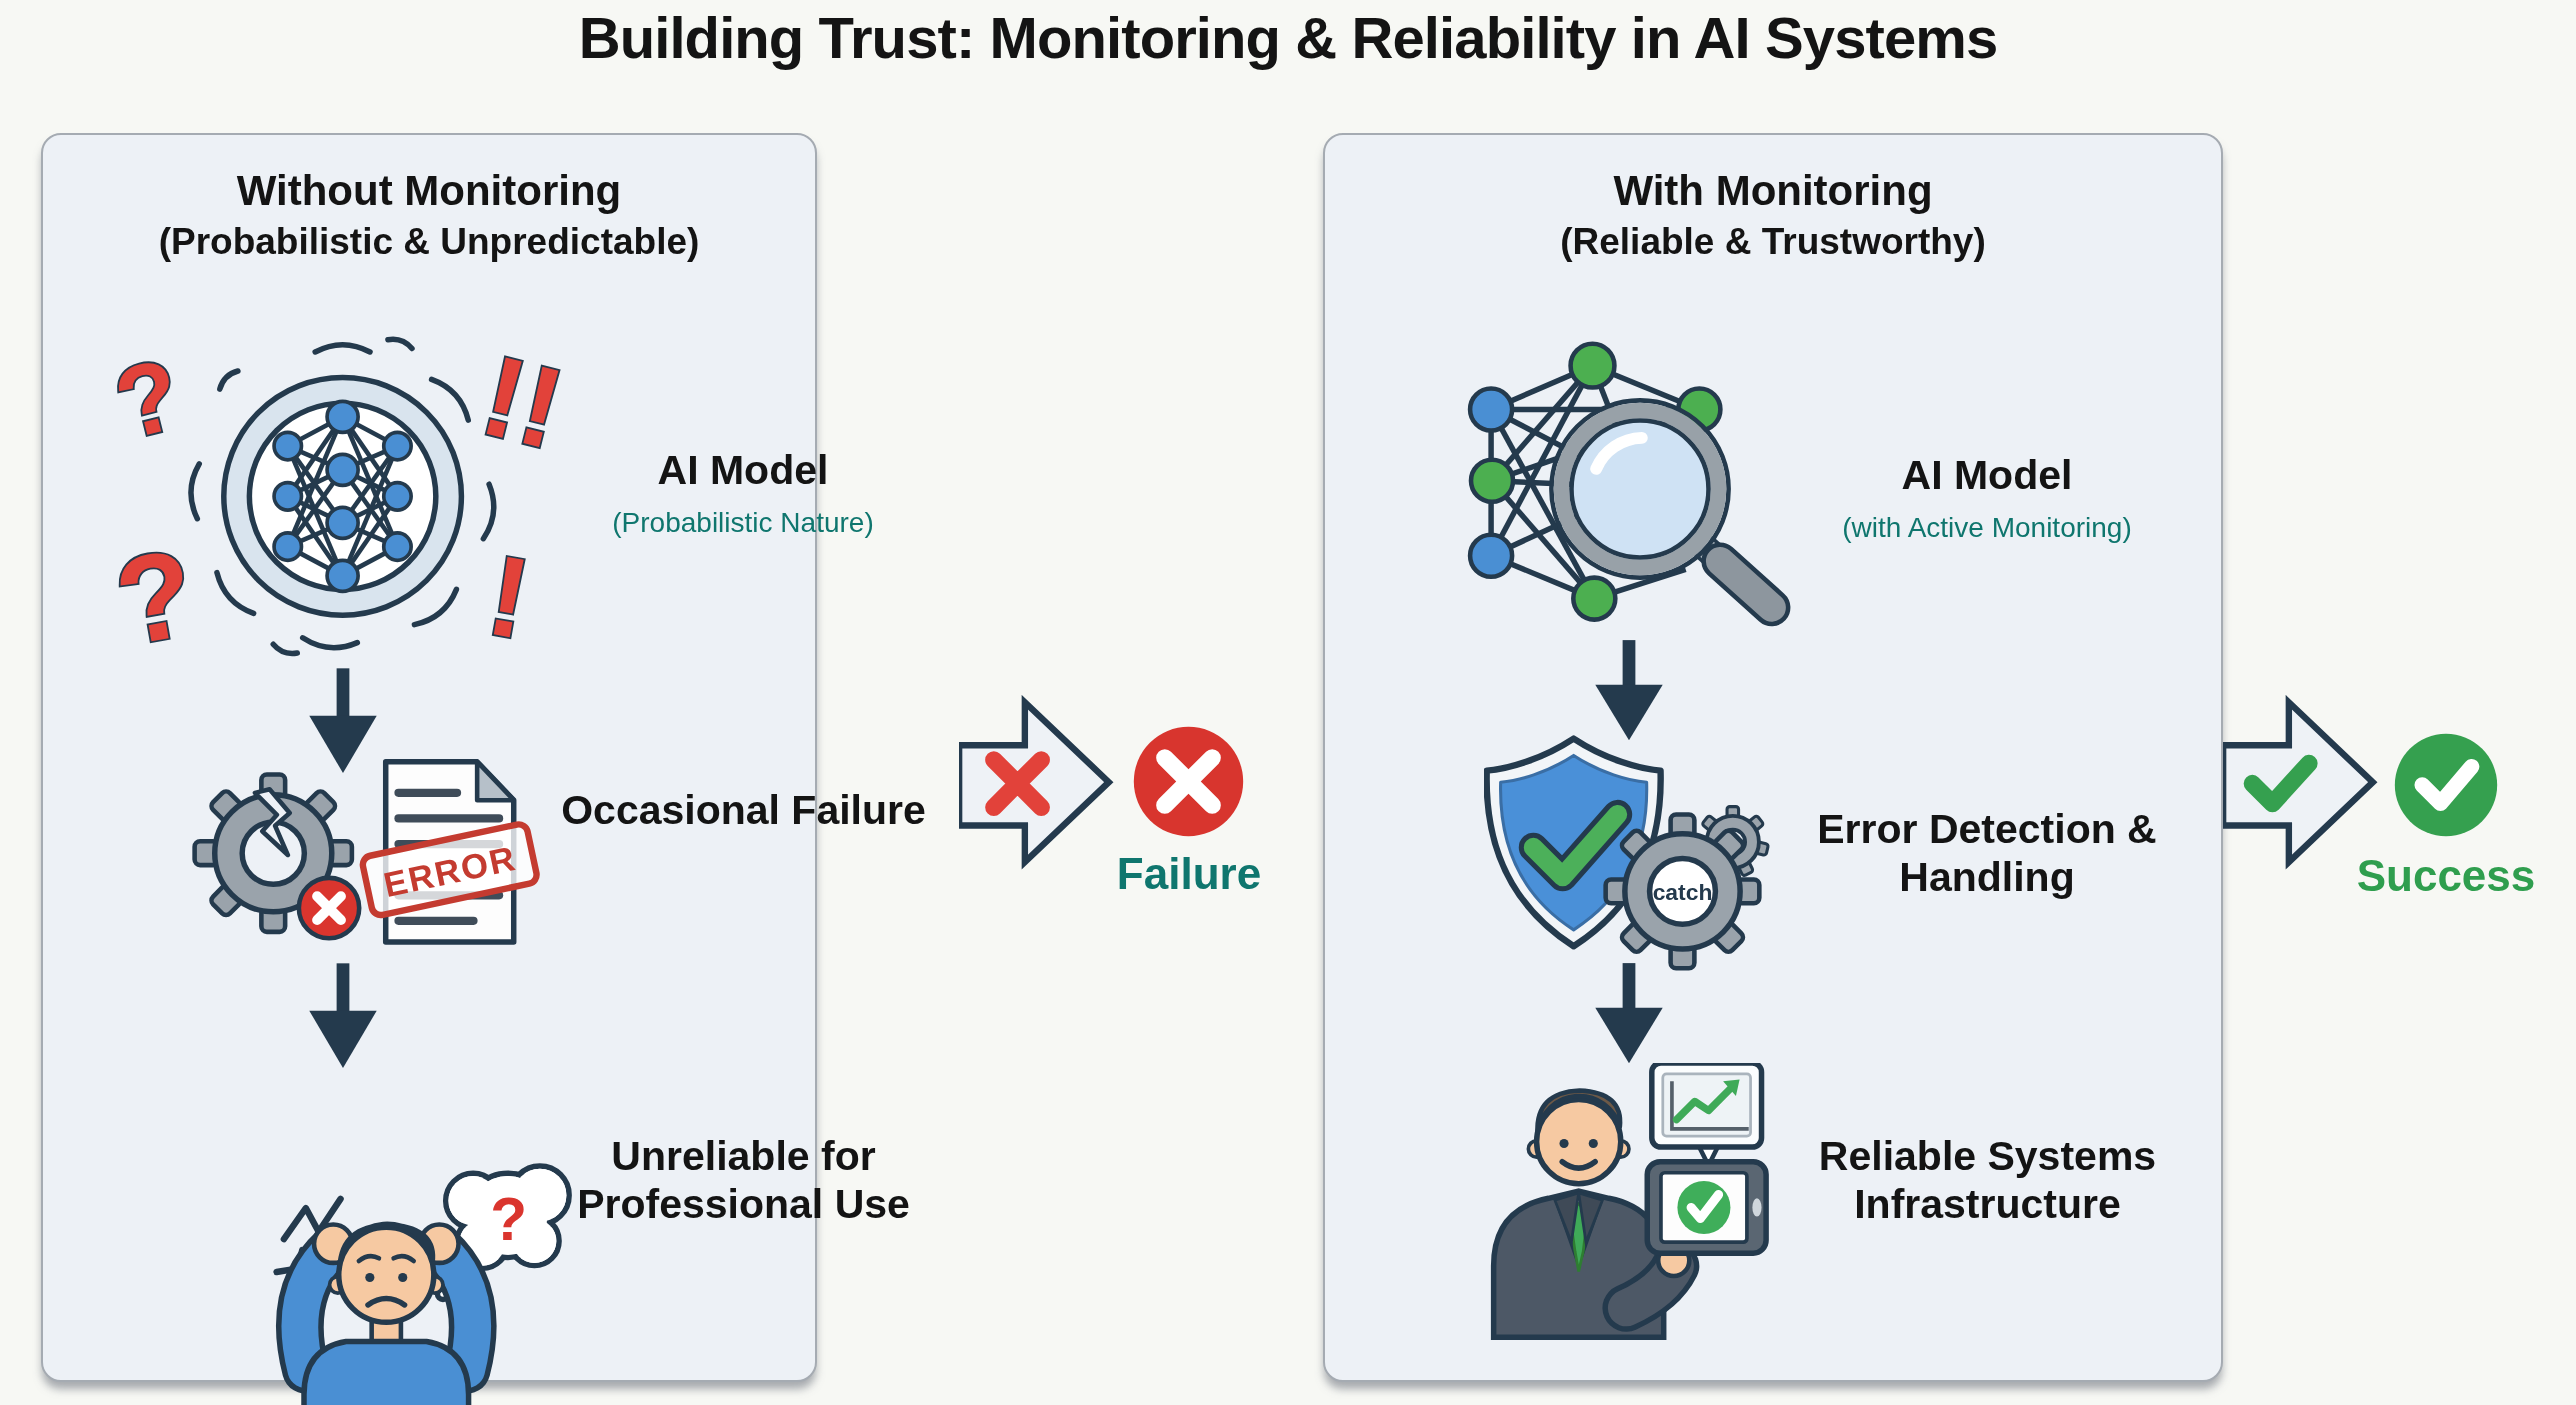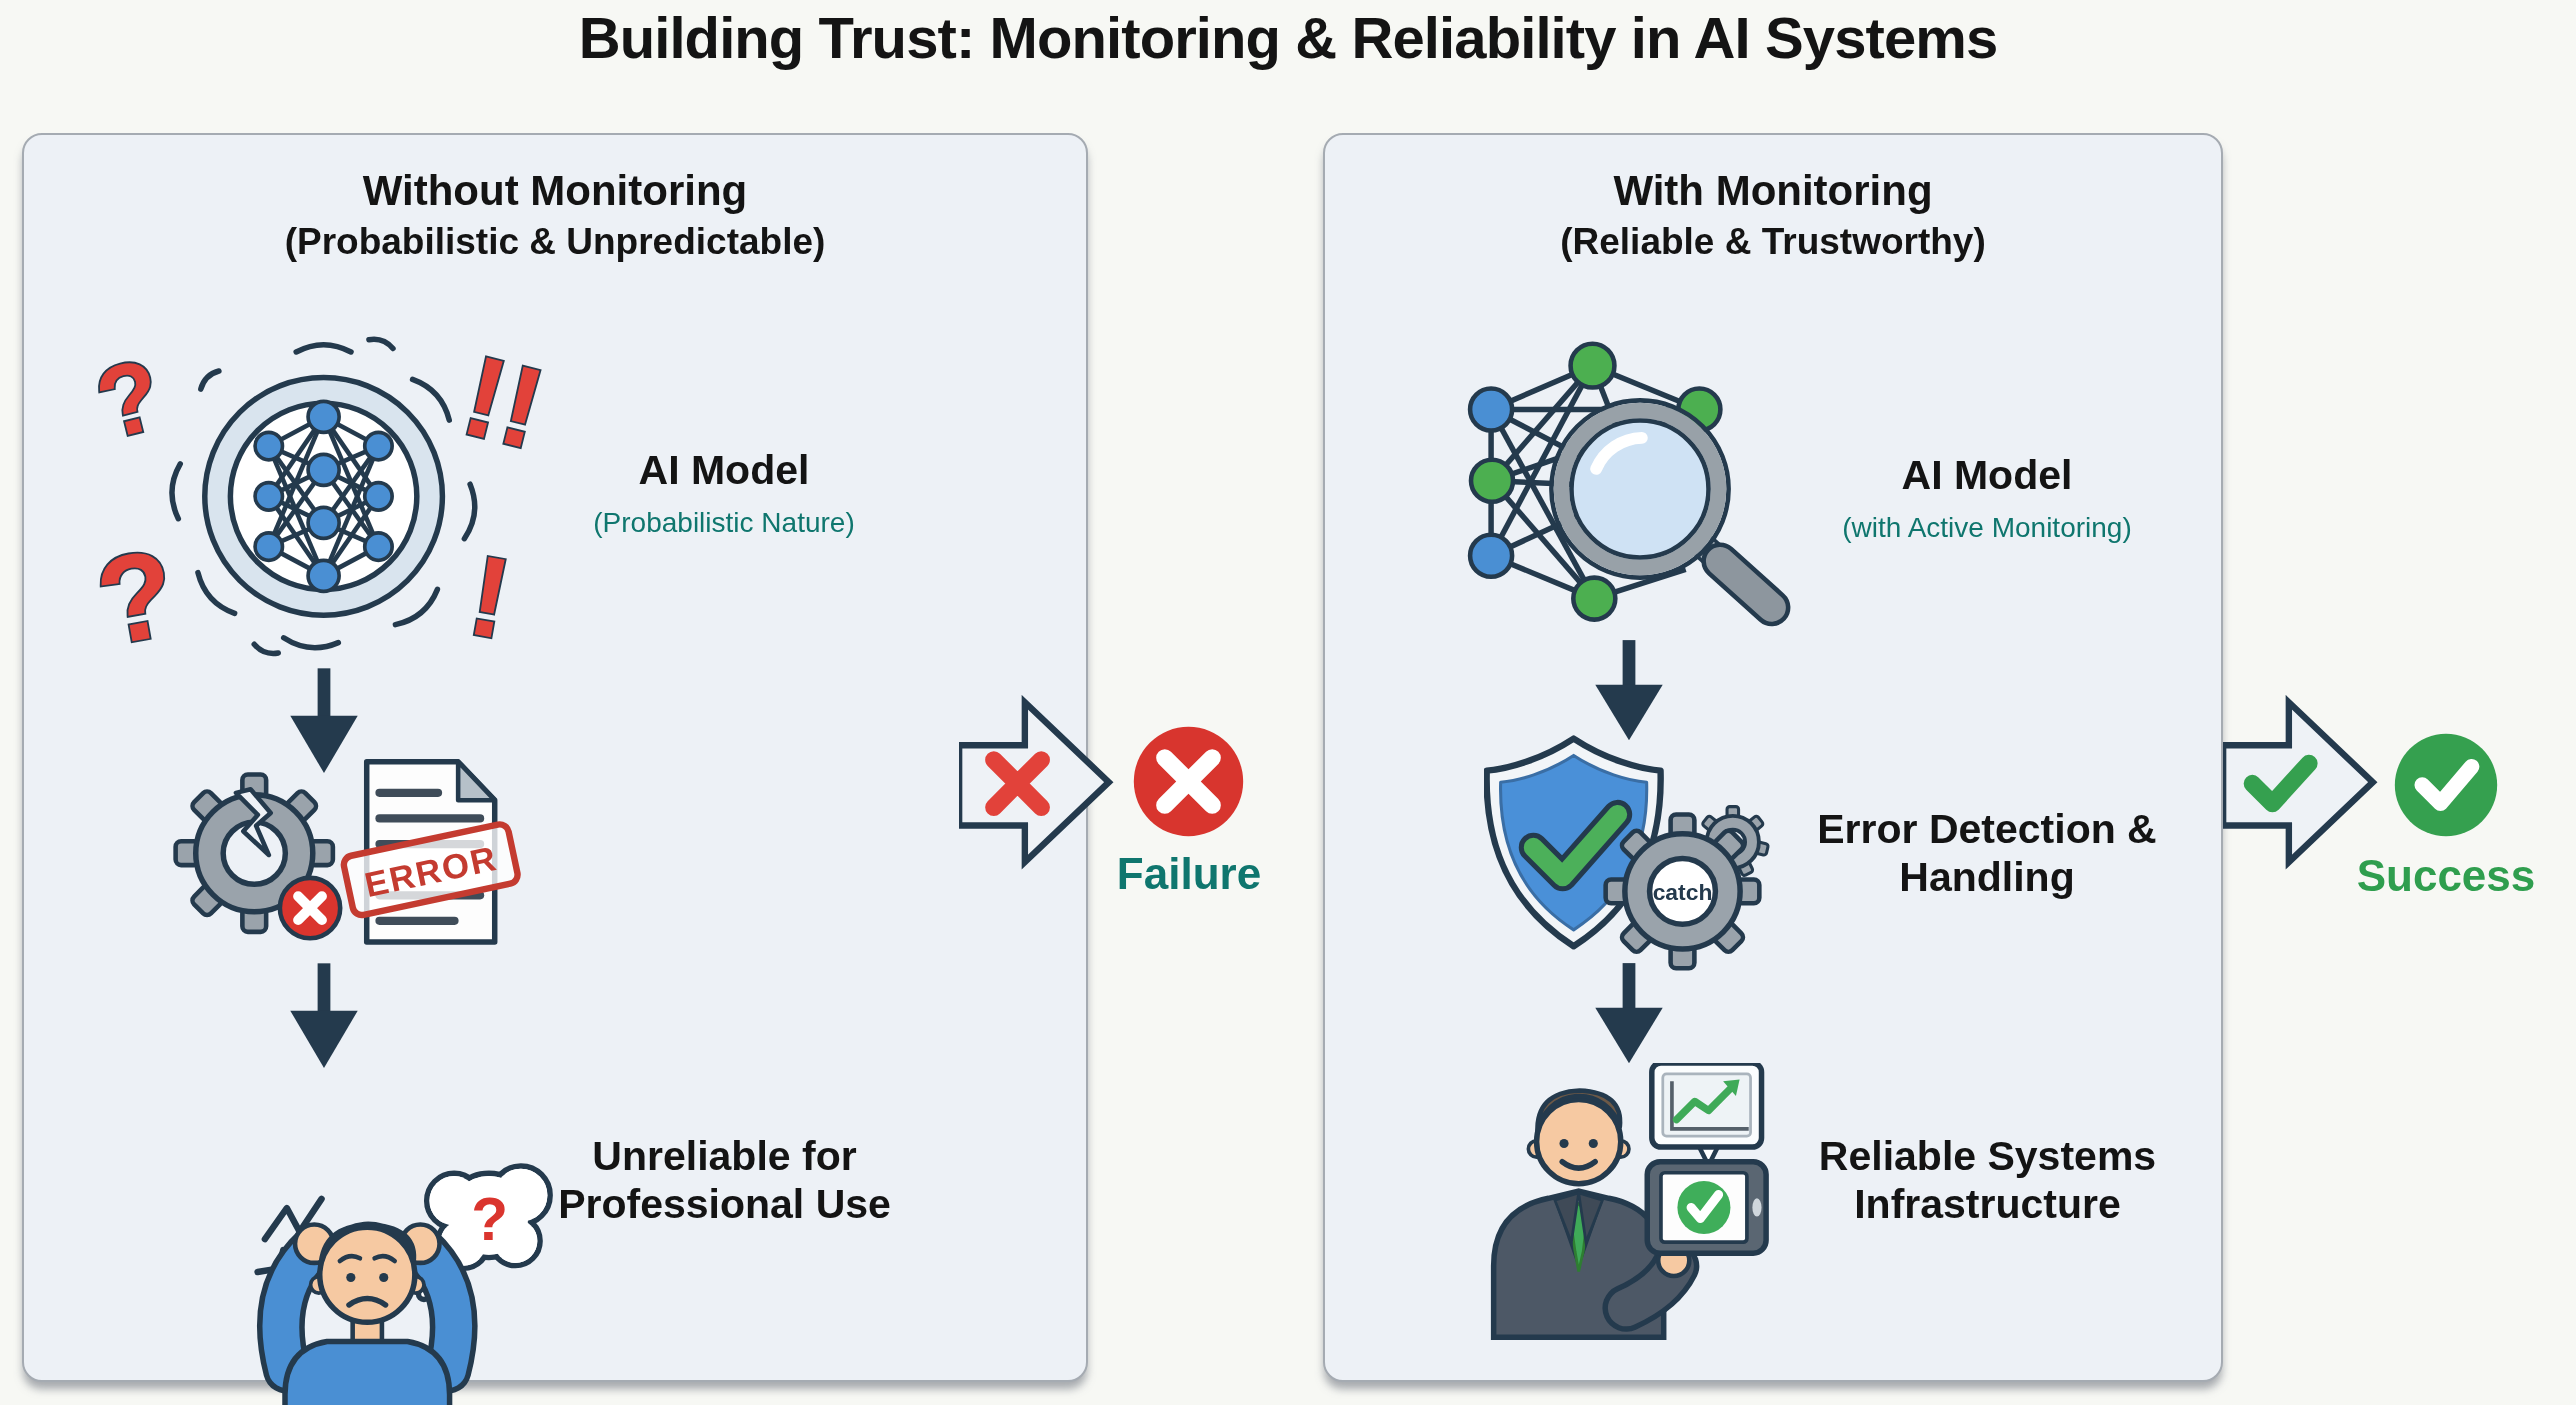--- a/index.html
+++ b/index.html
@@ -22,21 +22,21 @@
          font-size:44px;font-weight:700;}
   svg text{font-family:"Liberation Sans",sans-serif;}
 </style>
 </head>
 <body>
 
 <div class="stage">
 
   <div class="title">Building Trust: Monitoring &amp; Reliability in AI Systems</div>
 
-  <div class="panel" style="left:22px;width:1066px;padding-left:36px;">
+  <div class="panel" style="left:41px;width:776px;padding-left:36px;">
     <div class="panel-heading">Without Monitoring</div>
     <div class="panel-subheading">(Probabilistic &amp; Unpredictable)</div>
 
     <svg class="abs" style="left:50px;top:174px;" width="512" height="393" viewBox="0 0 560 430">
       <g transform="translate(273,205)">
 
         <g fill="none" stroke="#243a4d" stroke-width="6" stroke-linecap="round">
           <path d="M-30,-158 q 30,-16 60,0"></path>
           <path d="M-30,-158 q 30,-16 60,0" transform="rotate(48)"></path>
           <path d="M-30,-158 q 30,-16 60,0" transform="rotate(96)"></path>
@@ -148,20 +148,21 @@
           <line x1="14" y1="174" x2="96" y2="174"></line>
         </g>
         <g transform="translate(70,118) rotate(-12)">
           <rect x="-92" y="-33" width="184" height="66" rx="10" fill="rgba(255,255,255,0.78)" stroke="#c43b30" stroke-width="7"></rect>
           <text x="0" y="2" text-anchor="middle" dominant-baseline="central" font-size="38" font-weight="700" letter-spacing="2" fill="#c43b30">ERROR</text>
         </g>
       </g>
     </svg>
 
     <div class="caption" style="left:499px;top:651px;width:403px;">
+      <div class="cap-label">Occasional Failure</div>
     </div>
 
     <svg class="abs" style="left:259px;top:828px;" width="82" height="110" viewBox="0 0 90 120">
       <rect x="38" y="0" width="14" height="58" fill="#243a4d"></rect>
       <polygon points="8,52 82,52 45,115" fill="#243a4d"></polygon>
     </svg>
 
     <svg class="abs" style="left:174px;top:1020px;" width="366" height="320" viewBox="0 0 400 350">
       <g transform="translate(35,0)">
 

